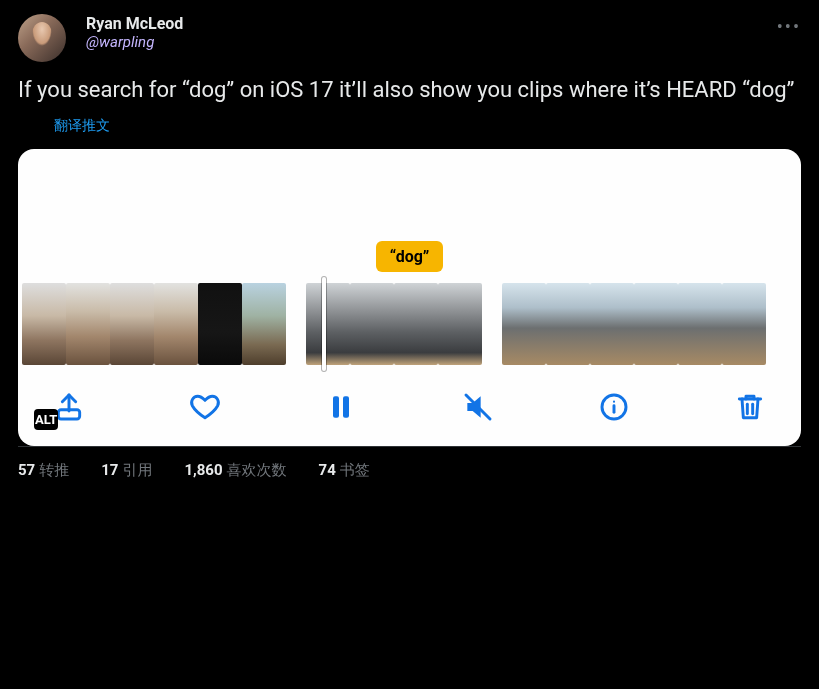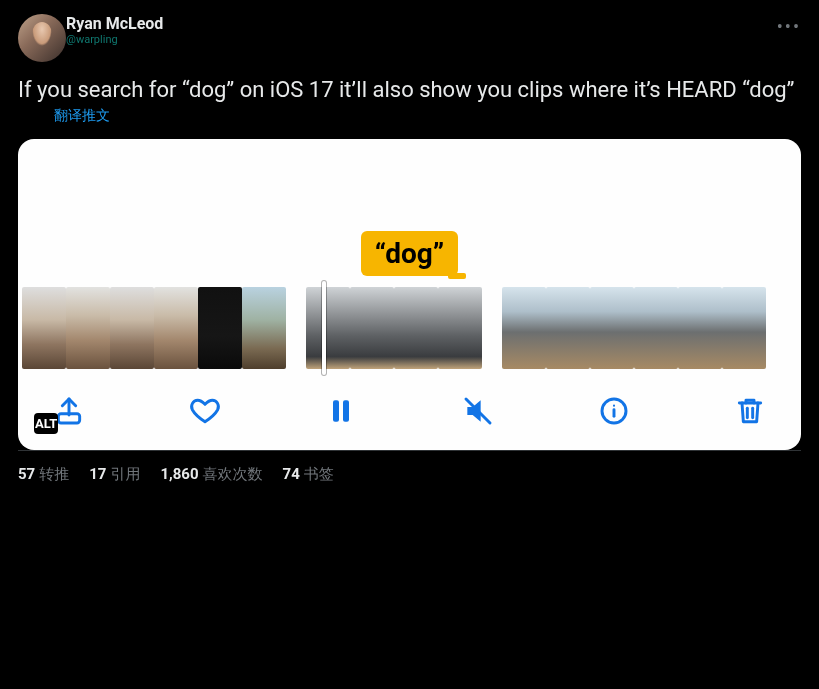--- a/index.html
+++ b/index.html
@@ -10,55 +10,55 @@
     color: #e7e9ea;
     overflow: hidden;
   }
   .tweet {
     padding: 14px 18px 0 18px;
     position: relative;
   }
   .header {
     display: flex;
     align-items: flex-start;
-    gap: 0;
+    gap: 20px;
     margin-bottom: 14px;
   }
   .avatar {
     width: 48px; height: 48px;
     border-radius: 50%;
     background: linear-gradient(135deg, #bfa28a 0%, #8a6b5a 40%, #3a2e2a 100%);
     flex-shrink: 0;
     position: relative;
     overflow: hidden;
   }
   .avatar::after {
     content: "";
     position: absolute;
     top: 8px; left: 14px;
     width: 20px; height: 24px;
     background: radial-gradient(ellipse at 50% 30%, #e8c8b0 0%, #c99b7a 60%, transparent 70%);
     border-radius: 50% 50% 40% 40%;
   }
   .names { display: flex; flex-direction: column; }
   .display-name { font-weight: 700; font-size: 16px; color: #e7e9ea; }
-  .handle { font-size: 11px; color: #0f766e; }
+  .handle { font-size: 15px; color: #c4b5fd; font-style: italic; }
   .more-icon {
     position: absolute;
     top: 16px; right: 18px;
     color: #71767b;
     font-size: 18px;
     letter-spacing: 2px;
     cursor: pointer;
   }
   .body-text {
     font-size: 22px;
     line-height: 1.3;
     color: #e7e9ea;
-    margin-bottom: 0;
+    margin-bottom: 10px;
   }
   .translate-link {
     color: #1d9bf0;
     font-size: 14px;
     margin-bottom: 14px;
     display: inline-block;
     cursor: pointer;
     margin-left: 36px;
   }
   .media-card {
@@ -72,21 +72,21 @@
   .dog-tag-row {
     display: flex;
     justify-content: center;
     margin-bottom: 8px;
     position: relative;
   }
   .dog-tag {
     background: #f7b500;
     color: #000;
     font-weight: 700;
-    font-size: 28px;
+    font-size: 16px;
     padding: 6px 14px;
     border-radius: 6px;
   }
   .yellow-tick {
     position: absolute;
     top: 42px;
     left: calc(50% + 38px);
     width: 18px; height: 6px;
     background: #f7b500;
     border-radius: 2px;
@@ -147,21 +147,21 @@
     color: #71767b;
     font-size: 15px;
     margin-top: 16px;
     padding-bottom: 14px;
   }
   .meta .sep { margin: 0 4px; }
   .meta strong { color: #e7e9ea; font-weight: 700; }
   .divider { border: 0; border-top: 1px solid #2f3336; margin: 0; }
   .stats {
     display: flex;
-    gap: 20px;
+    gap: 32px;
     padding: 14px 0 0 0;
     font-size: 15px;
     color: #71767b;
   }
   .stats strong { color: #e7e9ea; font-weight: 700; margin-right: 4px; }
 </style>
 </head>
 <body>
 
 <div class="tweet">

